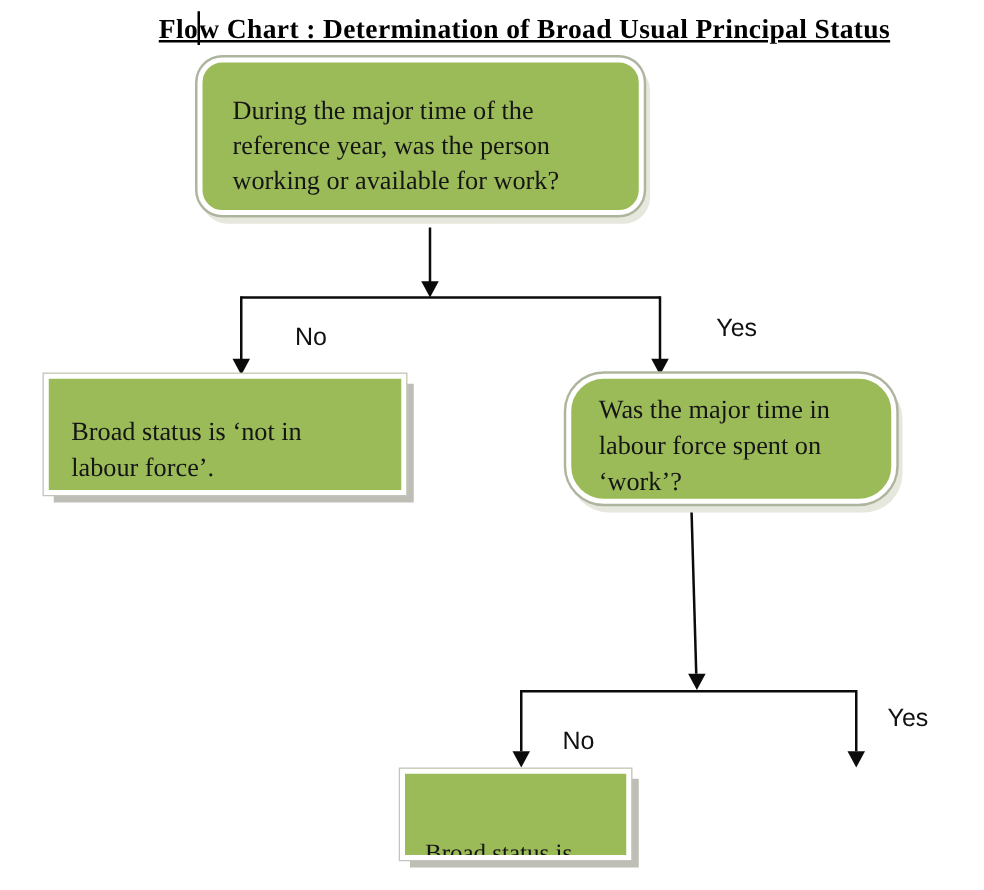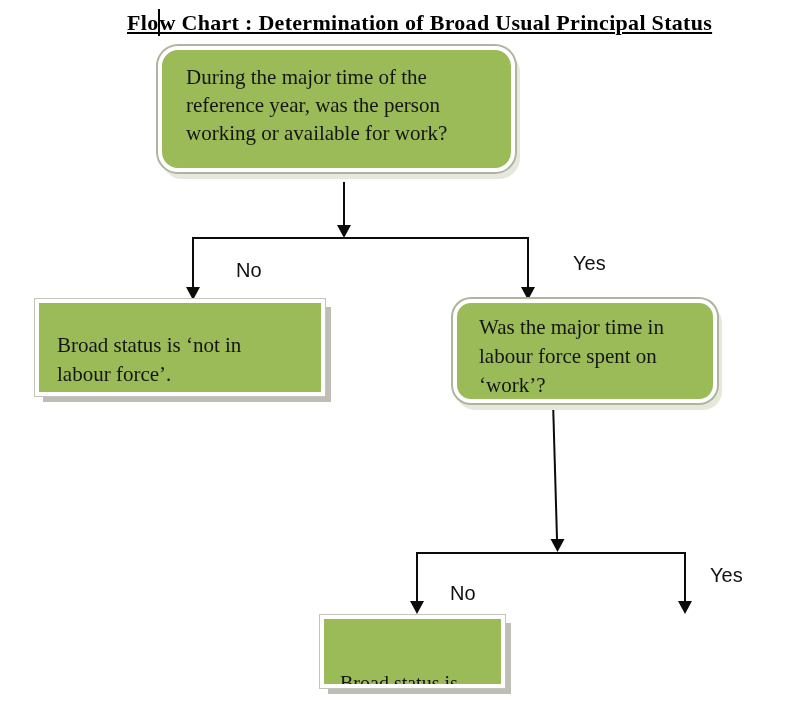--- a/index.html
+++ b/index.html
@@ -42,26 +42,26 @@
   }
   .box .txt { white-space: pre-line; }
   .rounded {
     border-radius: 20px;
     box-shadow: 0 0 0 2px #aeb59e, 4px 6px 0 1px #e6e8de;
   }
   .rect {
     box-shadow: 0 0 0 1px #c4c4bc, 7px 7px 0 -1px #bebeb6;
   }
   #box-root { left: 158px; top: 46px; width: 349px; height: 118px; }
-  #box-root .txt { padding: 13px 12px 0 24px; font-size: 21px; line-height: 28px; }
+  #box-root .txt { padding: 24px 12px 0 24px; font-size: 21px; line-height: 28px; }
 
   #box-nilf { left: 35px; top: 299px; width: 282px; height: 89px; }
   #box-nilf .txt { padding: 12px 8px 0 18px; font-size: 21px; line-height: 29px; margin-top: 16px; }
 
-  #box-q2 { left: 453px; top: 299px; width: 256px; height: 96px; border-radius: 18px; }
+  #box-q2 { left: 453px; top: 299px; width: 256px; height: 96px; border-radius: 30px; }
   #box-q2 .txt { padding: 10px 6px 0 22px; font-size: 21px; line-height: 29px; }
 
   #box-unemp { left: 320px; top: 615px; width: 177px; height: 65px; }
   #box-unemp .txt { padding: 7px 4px 0 16px; font-size: 20px; line-height: 27px; margin-top: 44px; }
 
   #box-emp { left: 588px; top: 615px; width: 174px; height: 65px; }
   #box-emp .txt { padding: 7px 4px 0 16px; font-size: 20px; line-height: 27px; }
 
   .lbl {
     position: absolute;

